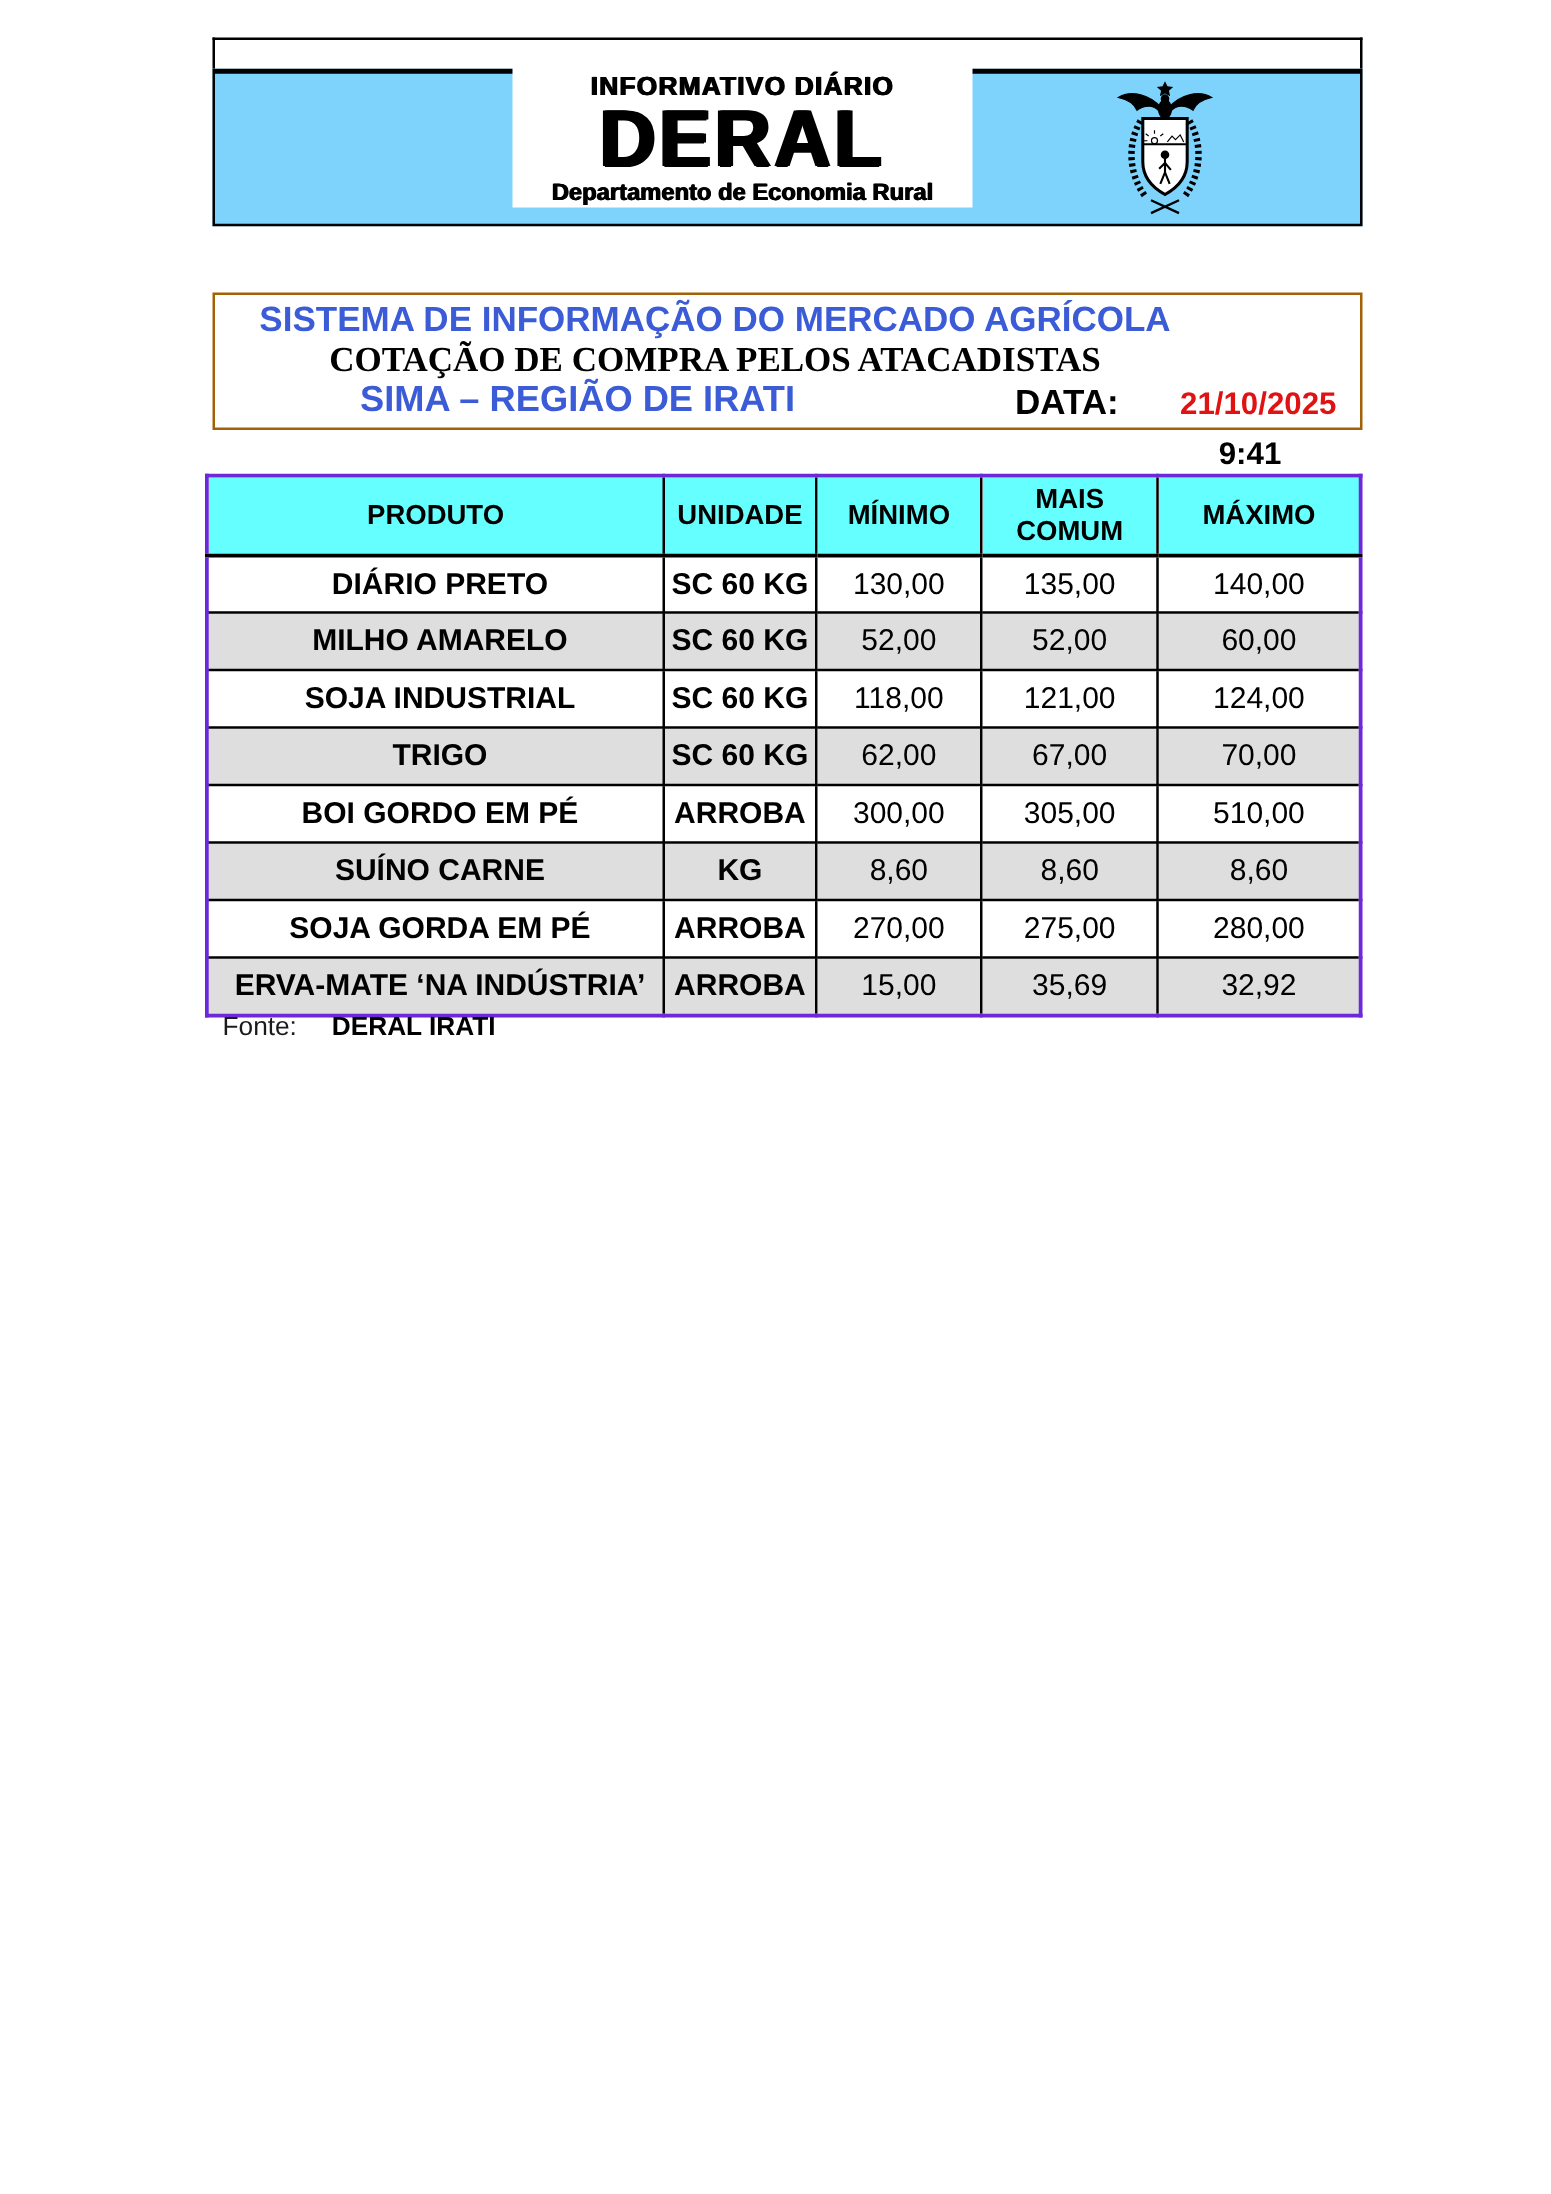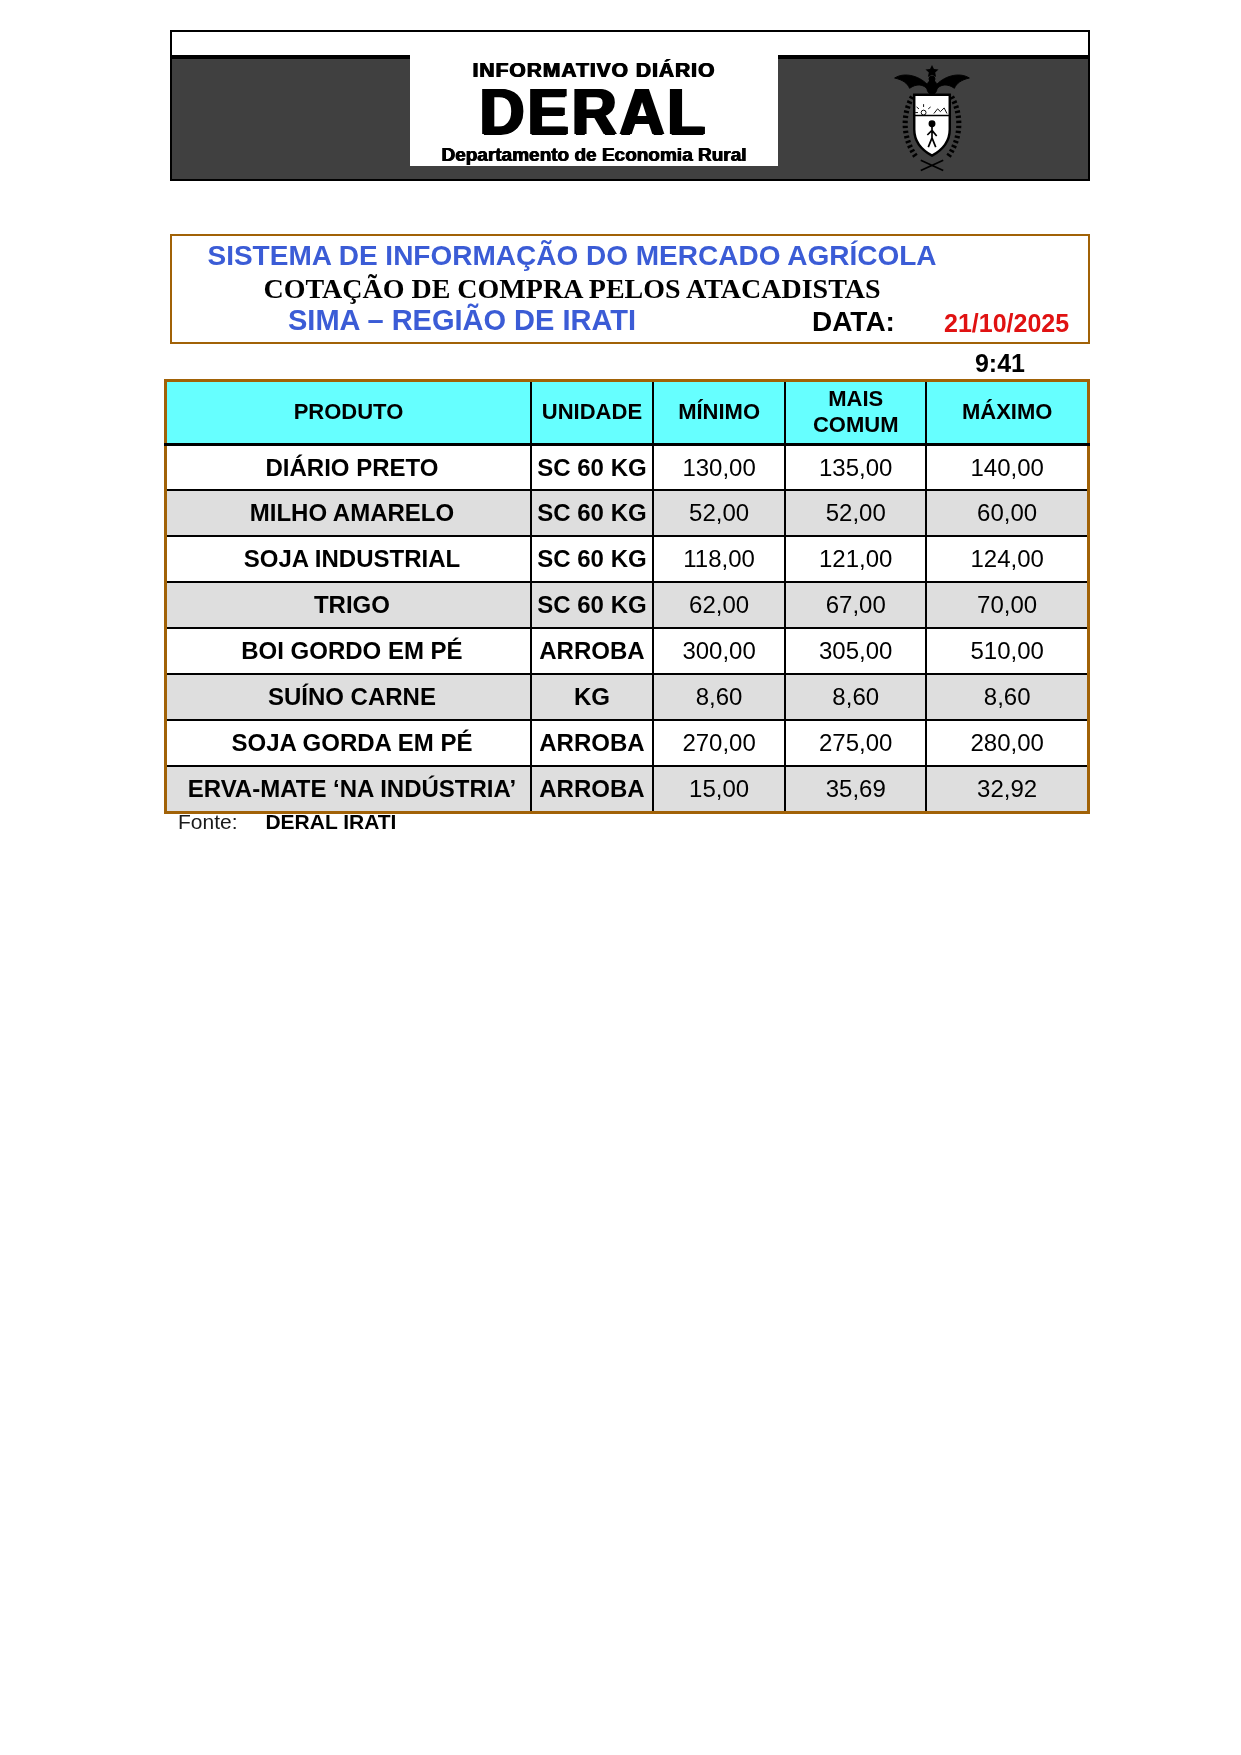--- a/index.html
+++ b/index.html
@@ -3,21 +3,21 @@
 <meta charset="utf-8">
 <style>
   * { margin:0; padding:0; box-sizing:border-box; }
   body { background:#fff; font-family:"Liberation Sans", sans-serif; color:#000; }
   .page { position:relative; width:1241px; height:1755px; background:#fff; overflow:hidden; }
 
   
   .top-strip { position:absolute; left:170px; top:30px; width:920px; height:25px;
                border:2px solid #000; border-bottom:none; background:#fff; }
   .masthead { position:absolute; left:170px; top:55px; width:920px; height:126px;
-              border:2px solid #000; border-top:4px solid #000; background:#404040; }
+              border:2px solid #000; border-top:4px solid #000; background:#7dd3fc; }
   .logo { position:absolute; left:238px; top:-7px; width:368px; background:#fff;
           text-align:center; padding-top:6px; }
   .logo-top { font-size:21px; font-weight:bold; letter-spacing:1px;
               text-shadow:0.6px 0 #000, -0.6px 0 #000; }
   .logo-main { font-size:62px; font-weight:bold; letter-spacing:3px; line-height:0.98;
                text-shadow:1.6px 0 #000, -1.6px 0 #000, 0 1px #000; transform:scaleY(1.04); }
   .logo-sub { font-size:19px; font-weight:bold; margin-top:1px;
               text-shadow:0.5px 0 #000, -0.5px 0 #000; }
   .coat { position:absolute; left:712px; top:5px; width:96px; height:114px; }
 
@@ -34,21 +34,21 @@
   .t-date-label { position:absolute; top:70px; left:640px; font-size:28px; font-weight:bold; }
   .t-date-value { position:absolute; top:73px; left:772px; width:300px;
                   color:#E01212; font-size:25px; font-weight:bold; }
   .report-time { position:absolute; left:950px; top:349px; width:100px; text-align:center;
                  font-size:25px; font-weight:bold; }
 
   
   table.price { position:absolute; left:164px; top:379px; width:926px;
                 border-collapse:collapse; table-layout:fixed; }
   table.price th, table.price td { border:2px solid #000; overflow:hidden; }
-  table.price { border:3px solid #a16207; }
+  table.price { border:3px solid #6d28d9; }
   table.price th { height:58px; background:#66FFFF; font-size:22px; font-weight:bold;
                    text-align:center; line-height:1.2; border-bottom:3px solid #000; }
   table.price td { height:46px; font-size:24px; text-align:center; white-space:nowrap; }
   td.c-produto { text-align:left; padding-left:7px; font-weight:bold; font-size:24px; }
   td.c-unidade { font-weight:bold; }
   tbody tr:nth-child(even) td { background:#DEDEDE; }
   th.h-maiscomum { padding:4px 26px; }
 
   
   .source { position:absolute; left:178px; top:810px; font-size:21px; }

